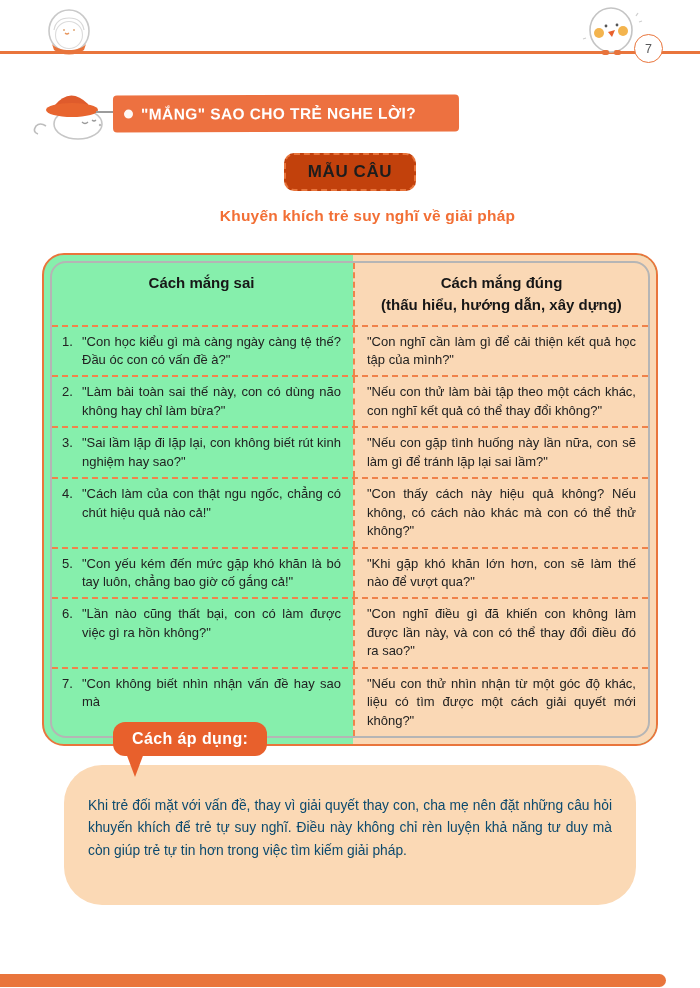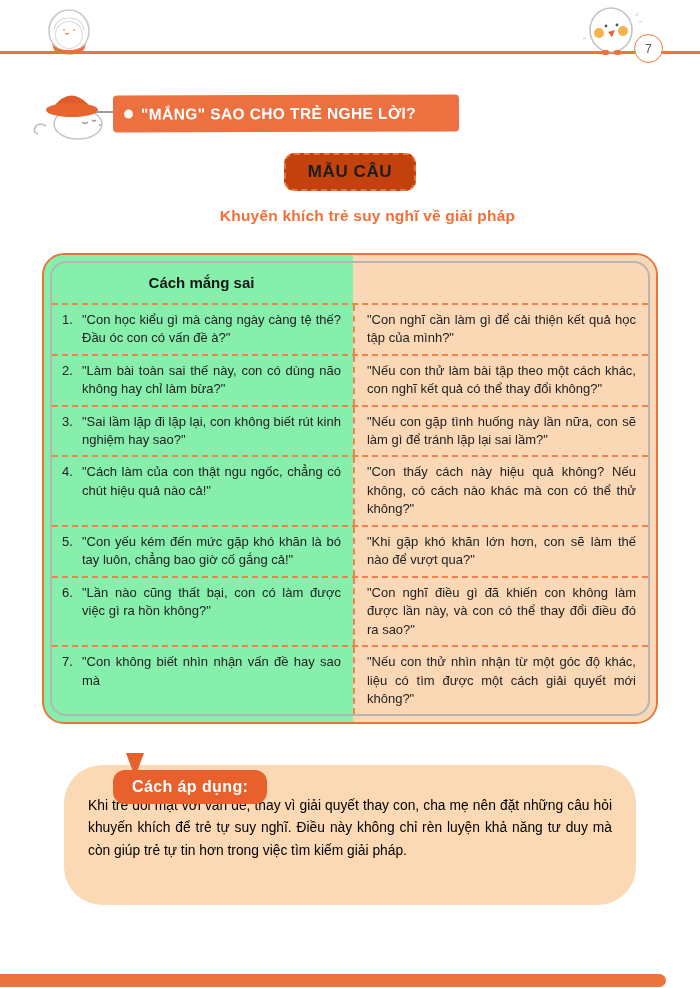--- a/index.html
+++ b/index.html
@@ -55,32 +55,32 @@
     padding-top:9px;padding-bottom:9px;
   }
   .tbody-text{font-size:13px;line-height:1.42;color:#222;}
   .cell-l .pair{display:flex;}
   .cell-l .num{width:20px;flex:0 0 20px;font-size:13px;line-height:1.42;color:#222;}
   .cell-l .tbody-text{flex:1;text-align:justify;}
   .cell-r .tbody-text{text-align:justify;}
   
   .apply-bubble{
     position:absolute;left:113px;top:722px;background:#E8602C;border-radius:12px;
-    padding:8px 19px;color:#fff;font-weight:bold;font-size:16px;letter-spacing:.4px;z-index:4;margin-top:48px;
+    padding:8px 19px;color:#fff;font-weight:bold;font-size:16px;letter-spacing:.4px;z-index:4;
   }
   .apply-tail{
     position:absolute;left:126px;top:753px;width:0;height:0;z-index:4;
     border-left:9px solid transparent;border-right:9px solid transparent;border-top:24px solid #E8602C;
   }
   .apply-box{
     position:absolute;left:64px;right:64px;top:765px;height:140px;background:#FBD9B5;
     border-radius:38px;box-sizing:border-box;padding:30px 24px 0 24px;
   }
   .apply-box p{
-    margin:0;font-size:13.8px;line-height:1.62;color:#000000;text-align:justify;
+    margin:0;font-size:13.8px;line-height:1.62;color:#0c4a6e;text-align:justify;
   }
   
   .footer-bar{
     position:absolute;left:0;top:974px;width:666px;height:13px;background:#E9753C;
     border-radius:0 8px 8px 0;
   }
 </style>
 </head>
 <body>
 
@@ -134,20 +134,24 @@
 <div class="subtitle">Khuyến khích trẻ suy nghĩ về giải pháp</div>
 
 <div class="tbl-outer">
   <div class="tbl-peach"></div>
   <div class="tbl-inner">
 
     <div class="trow thead">
       <div class="cell-l">
         <div>Cách mắng sai</div>
       </div>
+      <div class="cell-r">
+        <div>Cách mắng đúng</div>
+        <div>(thấu hiểu, hướng dẫn, xây dựng)</div>
+      </div>
     </div>
 
     <div class="trow">
       <div class="cell-l">
           <div class="pair">
         <span class="num">1.</span>
         <div class="tbody-text">"Con học kiểu gì mà càng ngày càng tệ thế? Đầu óc con có vấn đề à?"</div>
       </div>
         </div>
       <div class="cell-r">

